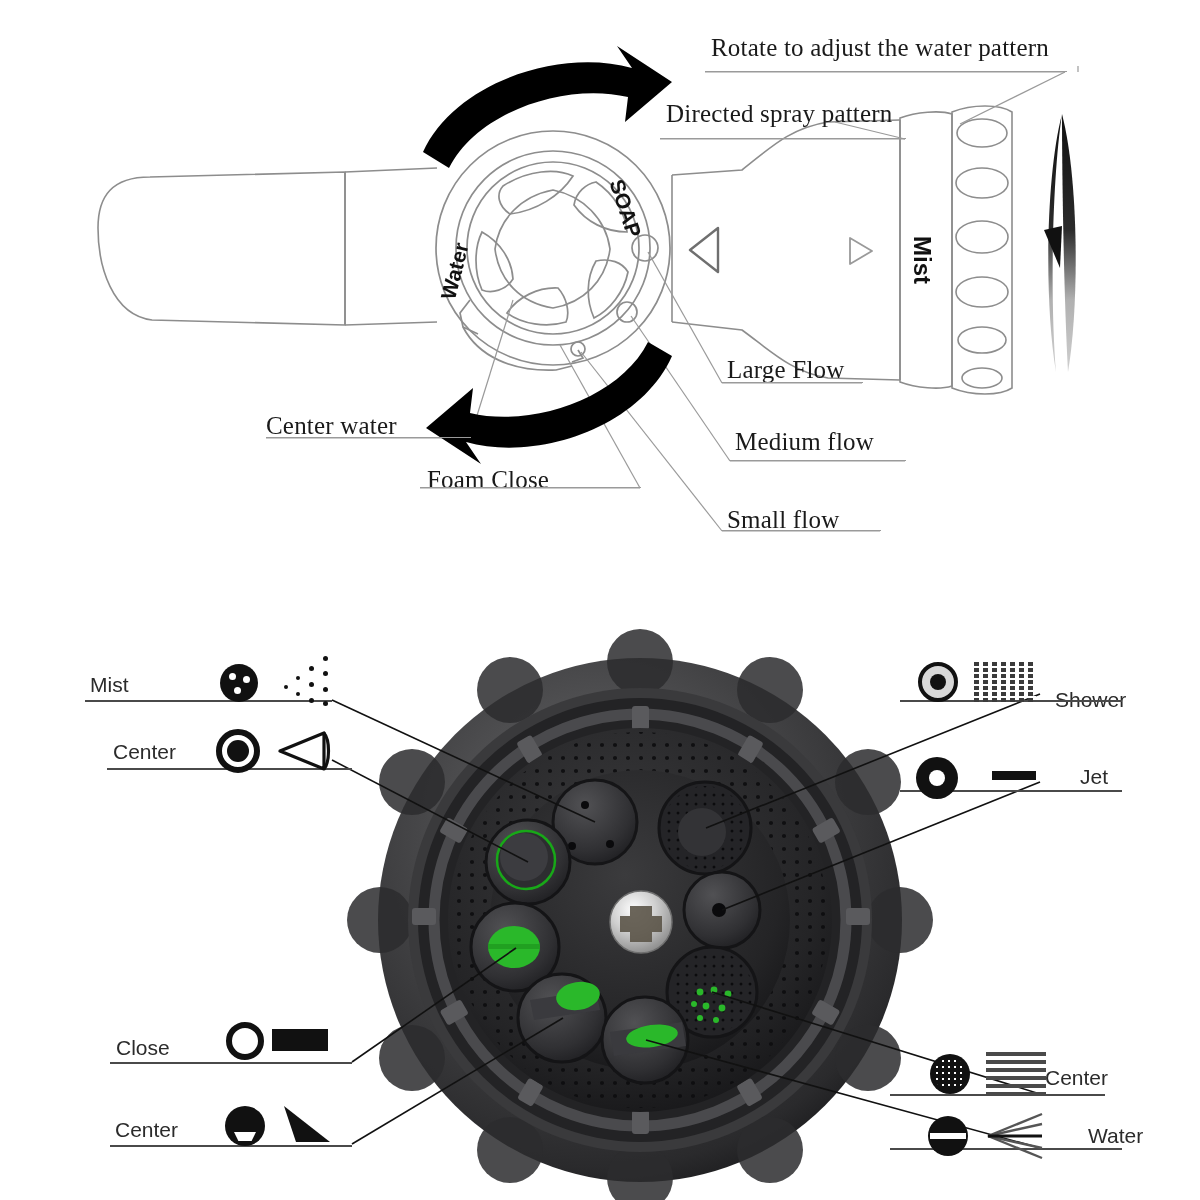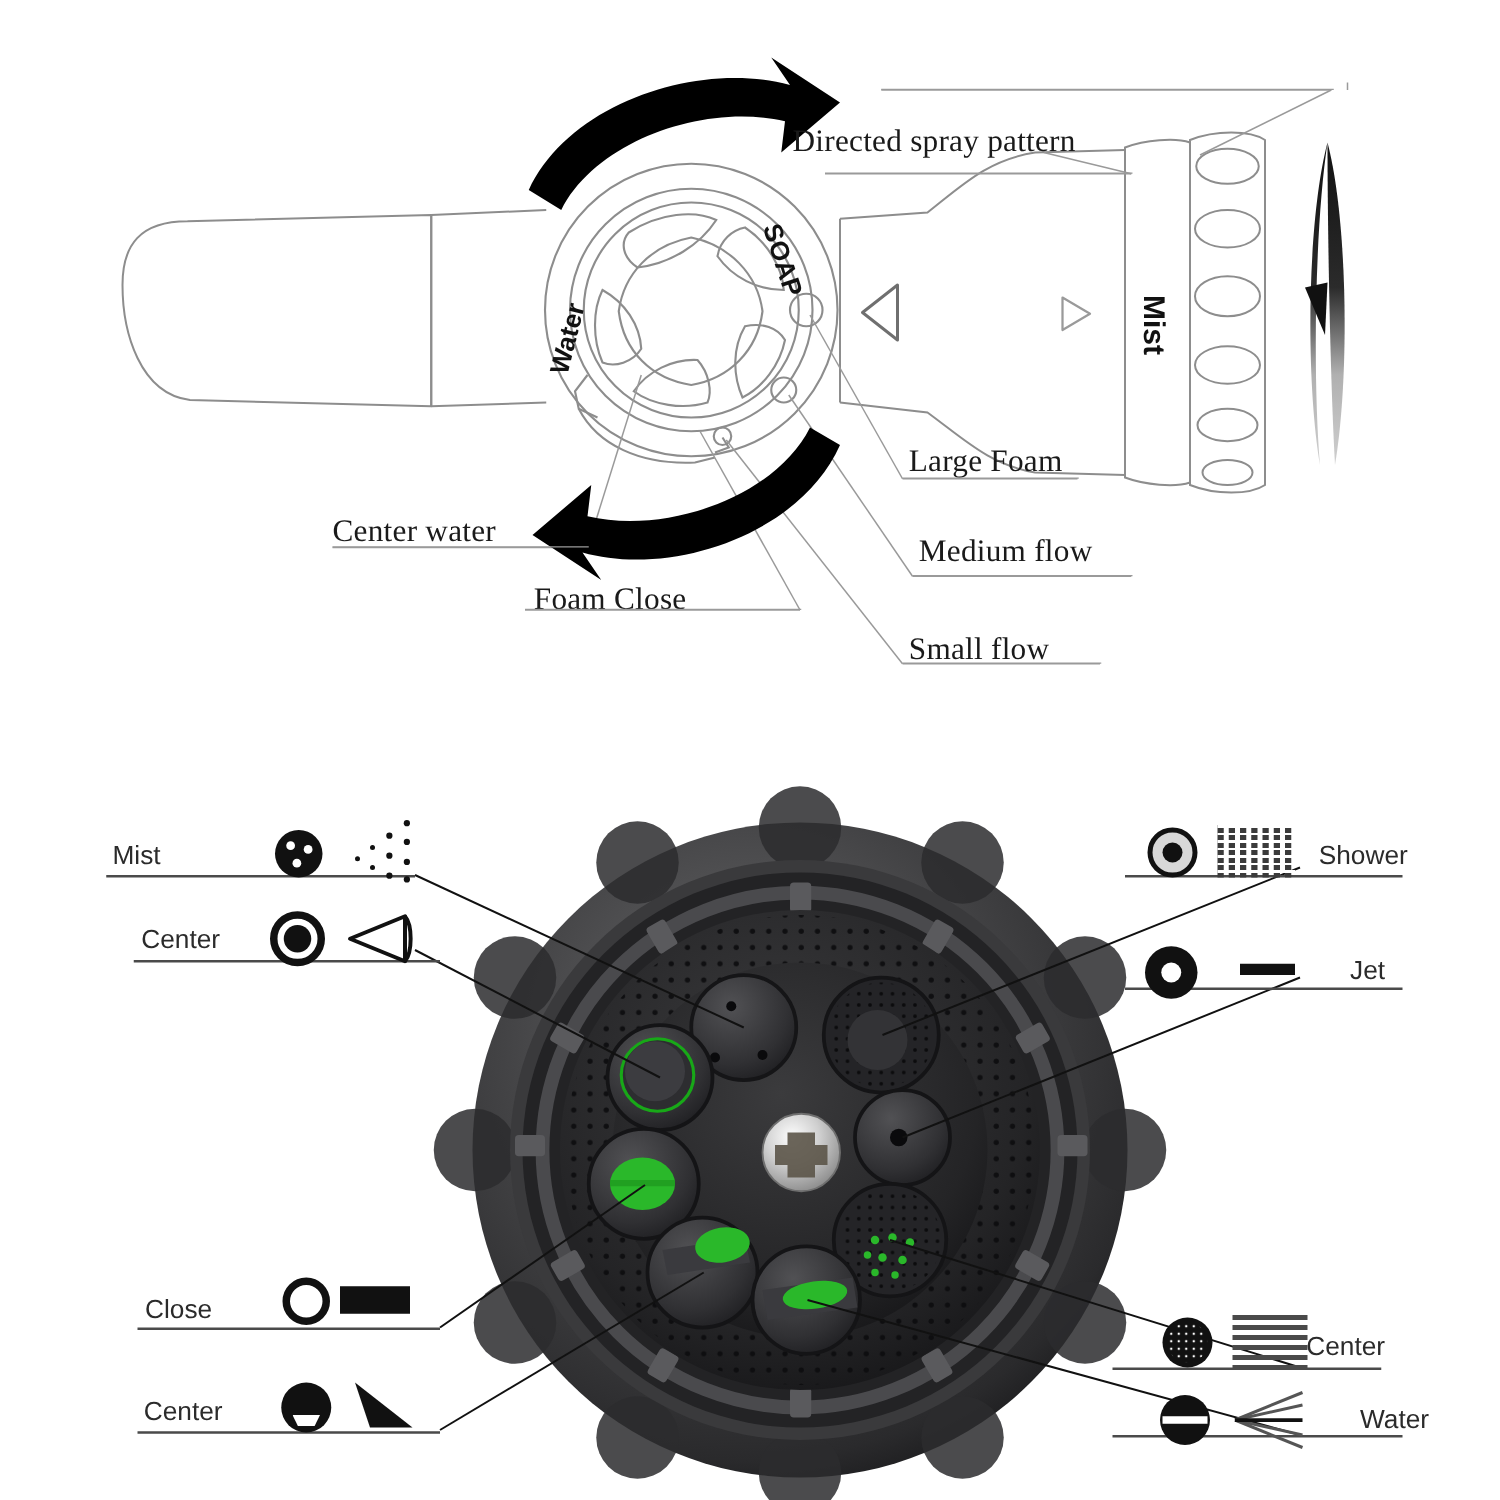--- a/index.html
+++ b/index.html
@@ -131,26 +131,27 @@
       <path d="M672 356 C640 428 536 462 466 442 L481 464 L426 428 L473 388 L470 413
                C532 428 620 398 648 342 Z" fill="#000"></path>
     </g>
     <g>
       <path d="M1062 114 C1078 175 1080 300 1068 372 C1064 300 1062 180 1062 114 Z" fill="url(#loopfade)"></path>
       <path d="M1062 114 C1046 175 1044 300 1056 372 C1050 300 1052 180 1062 114 Z" fill="url(#loopfade)"></path>
       <path d="M1044 230 L1060 268 L1062 226 Z" fill="#111"></path>
     </g>
   </svg>
 
+  <div class="serif-label" style="left:711px;top:34px">Rotate to adjust the water pattern</div>
   <div class="rule" style="left:705px;top:71px;width:362px"></div>
 
-  <div class="serif-label" style="left:634px;top:100px">Directed spray pattern</div>
+  <div class="serif-label" style="left:666px;top:100px">Directed spray pattern</div>
   <div class="rule" style="left:660px;top:138px;width:246px"></div>
 
-  <div class="serif-label" style="left:727px;top:356px">Large Foam</div>
+  <div class="serif-label" style="left:727px;top:356px">Large Flow</div>
   <div class="rule" style="left:722px;top:382px;width:141px"></div>
 
   <div class="serif-label" style="left:735px;top:428px">Medium flow</div>
   <div class="rule" style="left:730px;top:460px;width:176px"></div>
 
   <div class="serif-label" style="left:727px;top:506px">Small flow</div>
   <div class="rule" style="left:722px;top:530px;width:159px"></div>
 
   <div class="serif-label" style="left:266px;top:412px">Center water</div>
   <div class="rule" style="left:266px;top:437px;width:205px"></div>
@@ -354,21 +355,21 @@
   <div class="legend-rule" style="left:110px;top:1145px;width:242px"></div>
   <div class="ic" style="left:225px;top:1106px;width:40px;height:40px">
     <div class="circ-fill" style="left:0;top:0;width:40px;height:40px"></div>
     <div style="position:absolute;left:9px;top:26px;width:22px;height:9px;background:#fff;
                 clip-path:polygon(0 0,100% 0,80% 100%,20% 100%)"></div>
   </div>
   <svg class="ic" style="left:280px;top:1104px;width:54px;height:44px" viewBox="0 0 54 44">
     <path d="M4 2 L50 38 L16 38 Z" fill="#111"></path>
   </svg>
 
-  <div class="legend-txt" style="left:1055px;top:673px">Shower</div>
+  <div class="legend-txt" style="left:1055px;top:688px">Shower</div>
   <div class="legend-rule" style="left:900px;top:700px;width:222px"></div>
   <div class="ic" style="left:918px;top:662px;width:40px;height:40px">
     <div class="circ-ring" style="left:0;top:0;width:40px;height:40px;border-width:4px;background:#d8d8d8"></div>
     <div class="circ-fill" style="left:12px;top:12px;width:16px;height:16px"></div>
   </div>
   <div class="ic" style="left:974px;top:660px;width:62px;height:42px">
     <div class="vline" style="left:0;top:0;width:5px;height:42px"></div>
     <div class="vline" style="left:9px;top:0;width:5px;height:42px"></div>
     <div class="vline" style="left:18px;top:0;width:5px;height:42px"></div>
     <div class="vline" style="left:27px;top:0;width:5px;height:42px"></div>

